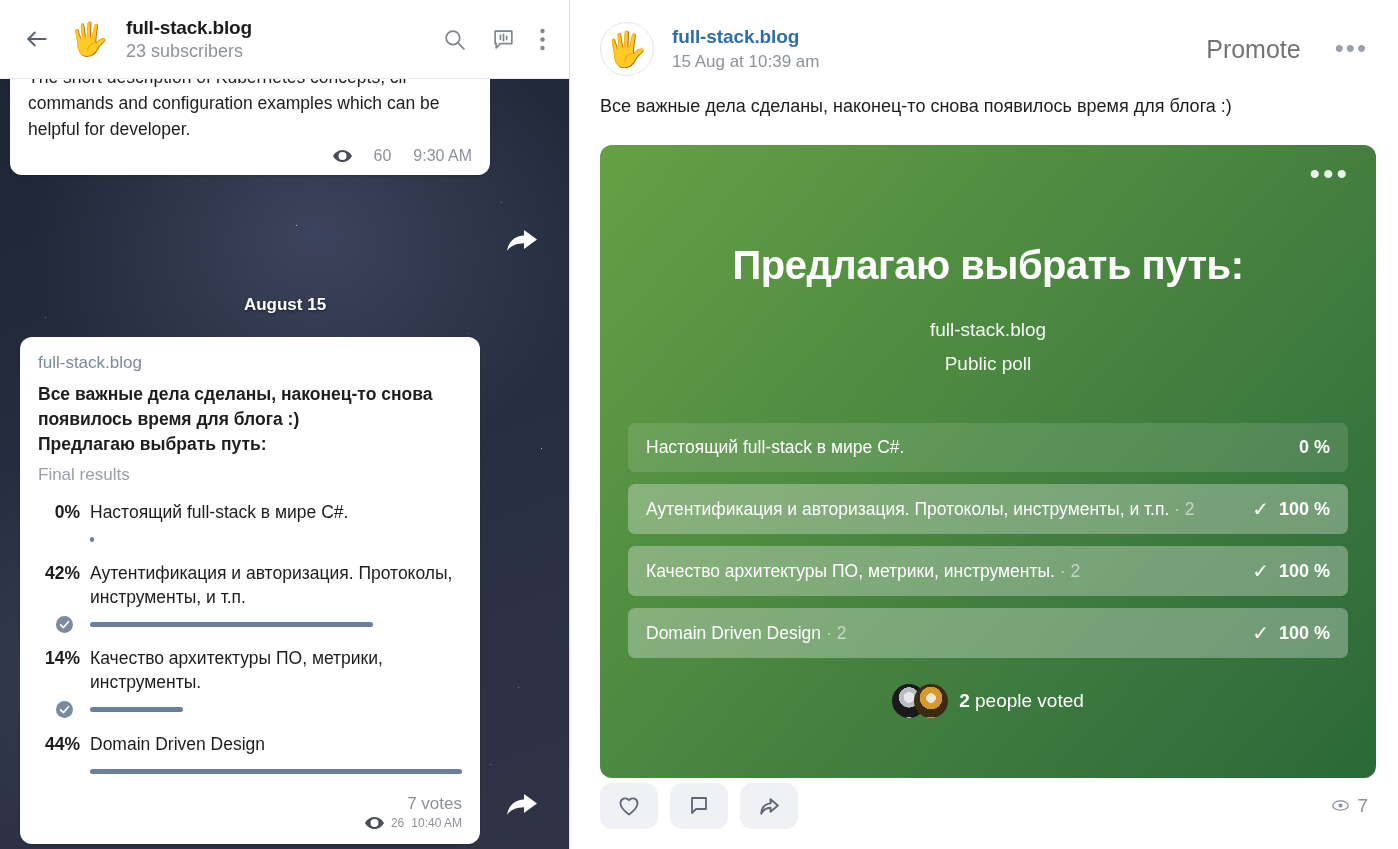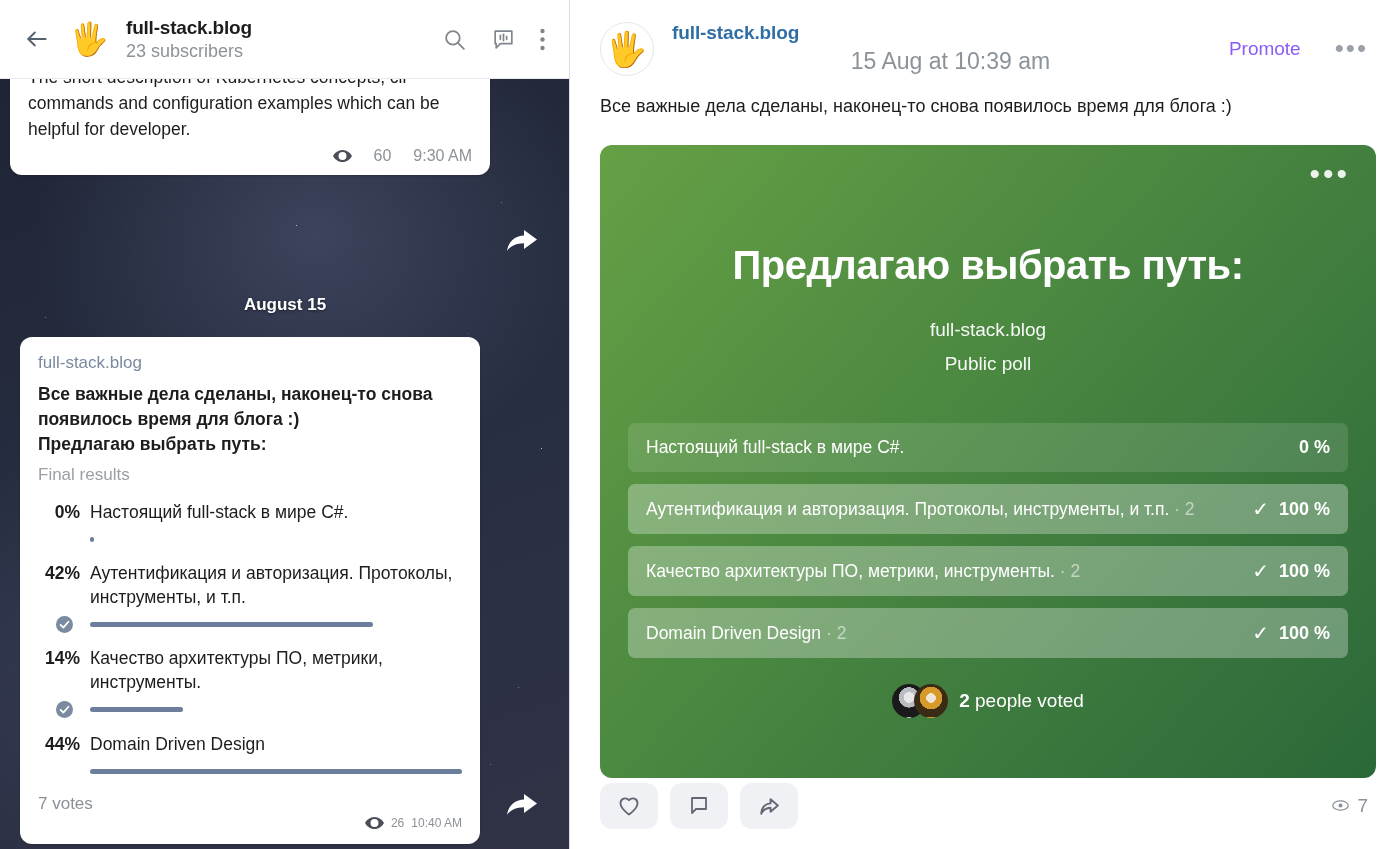--- a/index.html
+++ b/index.html
@@ -125,21 +125,21 @@
   .poll-bar-row { display: flex; align-items: center; height: 18px; margin-top: 6px; }
   .poll-check {
     width: 17px; height: 17px; border-radius: 50%;
     background: #7a8aa0; flex: 0 0 17px;
     display: flex; align-items: center; justify-content: center;
     margin-left: -34px; margin-right: 17px;
   }
   .poll-check.hidden { visibility: hidden; }
   .poll-bar-track { flex: 1 1 auto; height: 5px; }
   .poll-bar-fill { height: 5px; background: #6b7e9b; border-radius: 3px; }
-  .poll-votes { text-align: left; font-size: 17px; color: #8b9098; margin-top: 14px; }
+  .poll-votes { text-align: right; font-size: 17px; color: #8b9098; margin-top: 14px; }
   .poll-foot {
     display: flex; align-items: center; justify-content: flex-end;
     gap: 7px; margin-top: 2px; color: #8d9299; font-size: 12px;
   }
 
   
   .right-panel {
     position: relative; width: 828px; height: 849px; flex: 0 0 828px;
     background: #ffffff;
   }
@@ -148,22 +148,22 @@
     width: 54px; height: 54px; border-radius: 50%;
     border: 1px solid #e4e6ea; flex: 0 0 54px;
     display: flex; align-items: center; justify-content: center;
     font-size: 34px; line-height: 1;
   }
   .post-meta { margin-left: 18px; flex: 1 1 auto; }
   .post-name {
     font-size: 19px; font-weight: bold; color: #2f6ea5;
     line-height: 1.2; letter-spacing: -0.1px;
   }
-  .post-time { font-size: 23px; color: #8b9299; margin-top: 3px; line-height: 1.2; text-align: center; }
-  .promote-link { font-size: 19px; color: #8b5cf6; margin-right: 34px; }
+  .post-time { font-size: 17px; color: #8b9299; margin-top: 3px; line-height: 1.2; }
+  .promote-link { font-size: 25px; color: #737373; margin-right: 34px; }
   .post-dots { color: #9aa1a9; letter-spacing: 2px; font-size: 26px; line-height: 0.6; }
 
   .post-text {
     padding: 18px 30px 0 30px;
     font-size: 18px; color: #1d1d1f; line-height: 1.4;
   }
 
   .poll-card {
     position: relative;
     margin: 26px 22px 0 30px;

